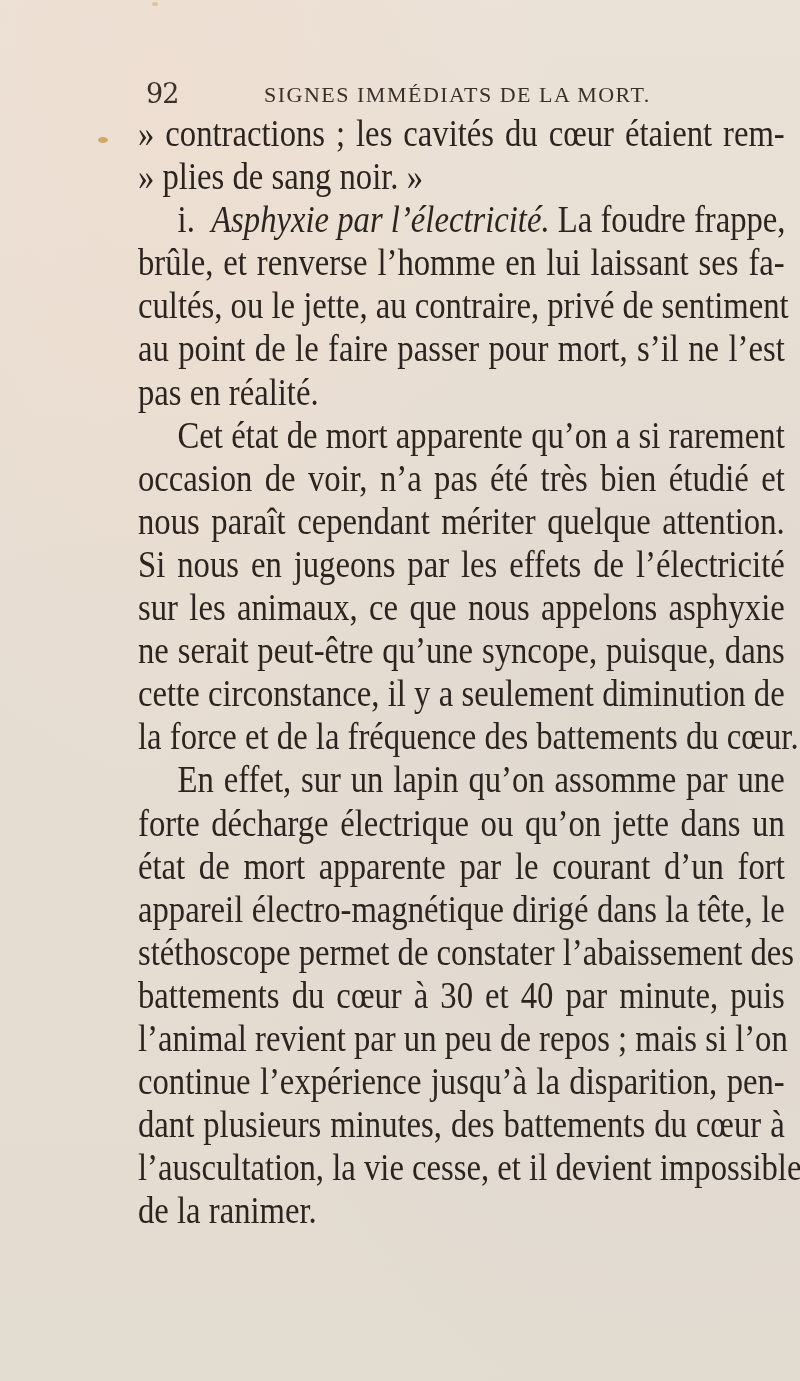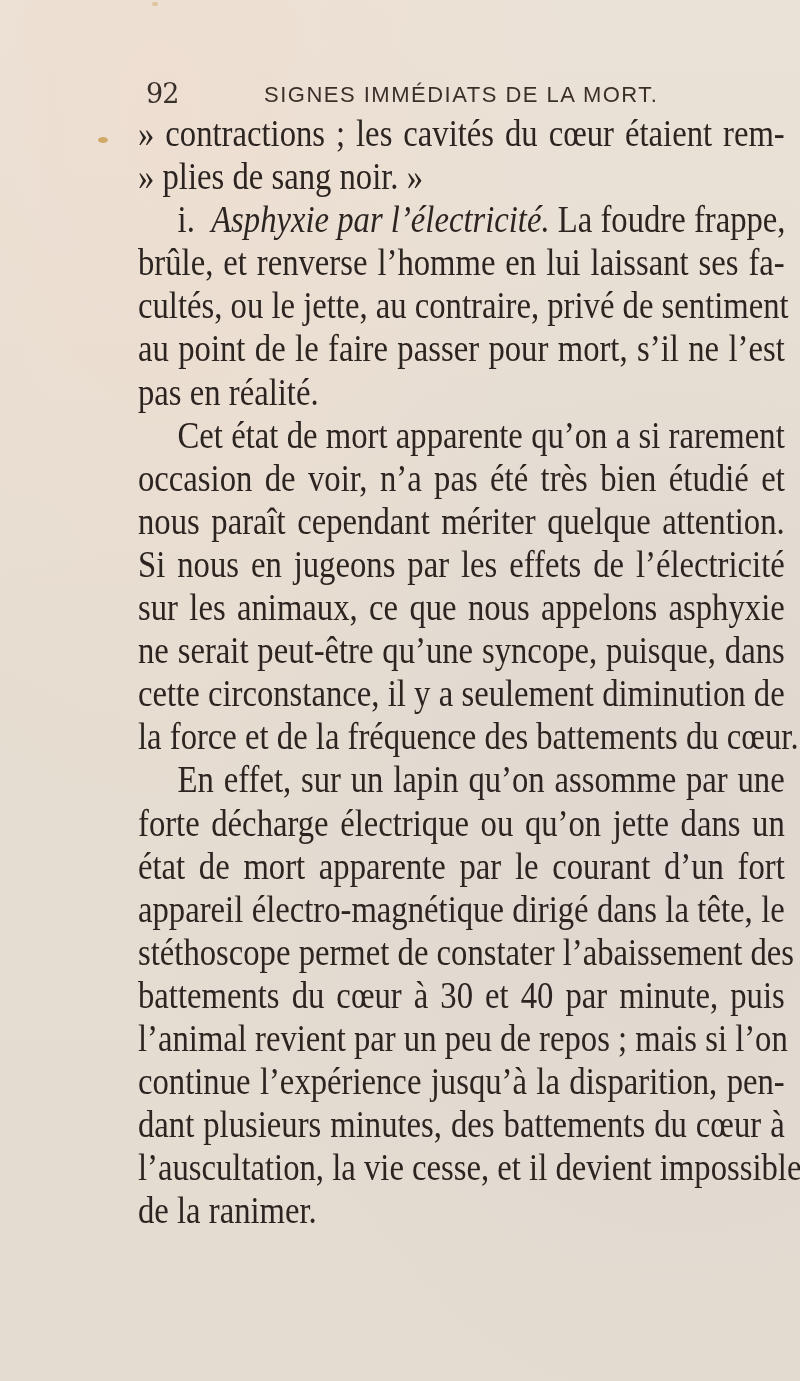--- a/index.html
+++ b/index.html
@@ -44,21 +44,21 @@
       font-size: 27px;
       font-family: "DejaVu Serif", serif;
       letter-spacing: -1px;
     }
     .head-title {
       position: absolute;
       left: 118px;
       top: 4px;
       font-size: 22px;
       letter-spacing: 1.5px;
-      font-family: Liberation Sans, sans-serif;
+      font-family: Liberation Serif, serif;
     }
     .text-block {
       position: absolute;
       top: 112px;
       left: 138px;
       width: 650px;
       font-family: "Liberation Serif", serif;
       color: #2c2420;
       font-size: 38px;
       line-height: 43.1px;

